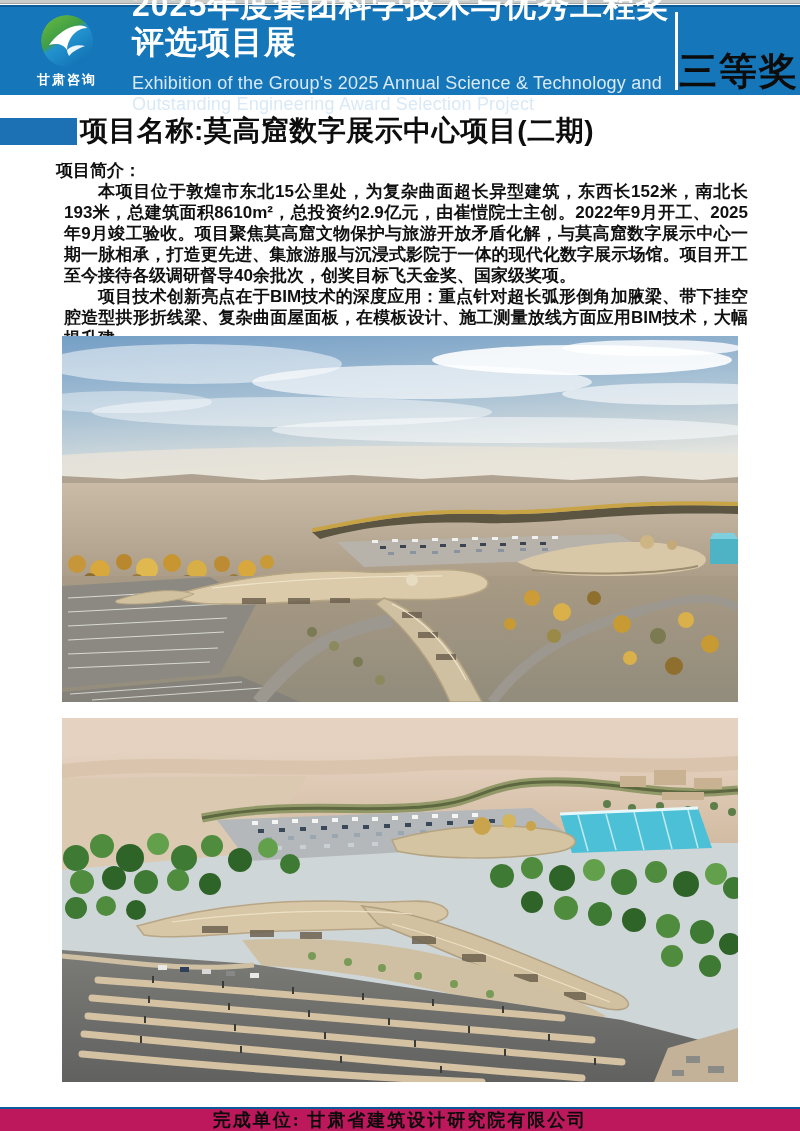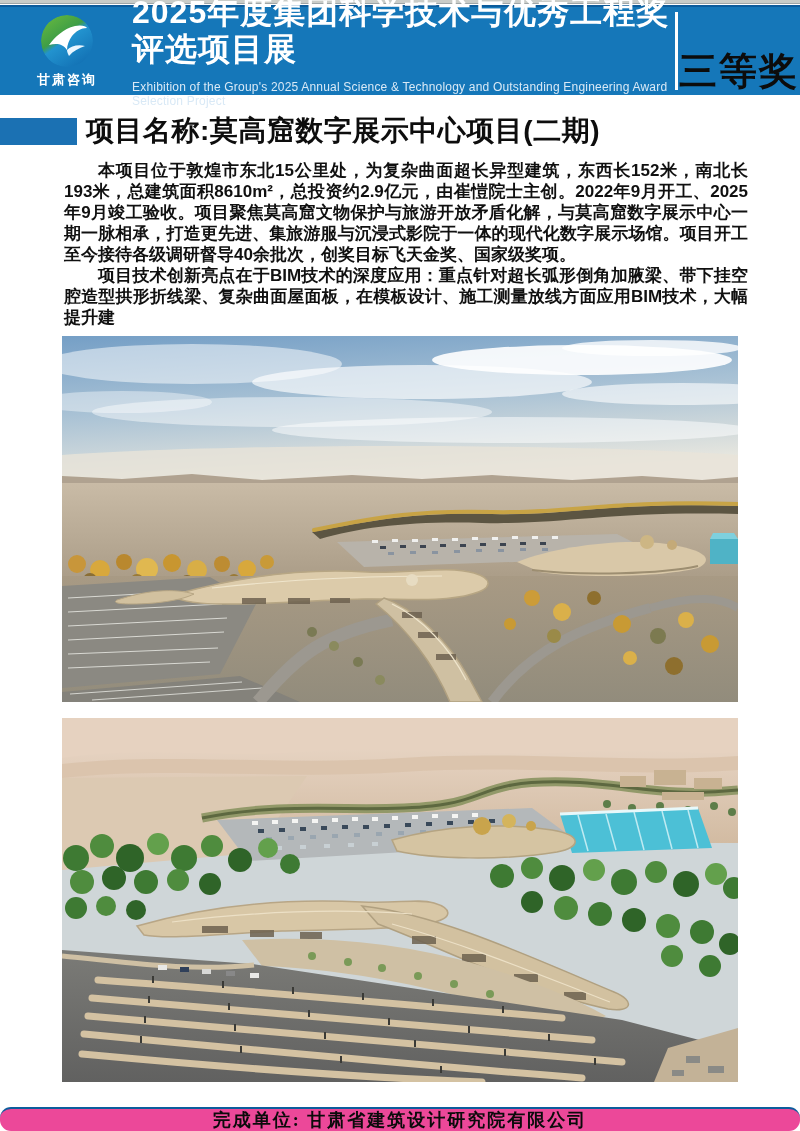--- a/index.html
+++ b/index.html
@@ -11,44 +11,44 @@
   
   .top-strip { position:absolute; top:0; left:0; width:800px; height:4px;
     background:#c9ccc8; border-bottom:1px solid #9fa6a8; }
   .header { position:absolute; top:5px; left:0; width:800px; height:90px;
     background:#1577b9; border-top:2px solid #0c5c9c; display:flex; align-items:center; }
   .logo-block { width:118px; display:flex; flex-direction:column; align-items:center; padding-top:2px;padding-left:16px; }
   .logo-circle { width:52px; height:52px; border-radius:50%; overflow:hidden; line-height:0; }
   .logo-org { color:#ffffff; font-size:13px; font-weight:bold; letter-spacing:2px; margin-top:4px; }
   .header-titles { flex:1; padding-left:14px; }
   .header-title { color:#ffffff; font-size:32px; font-weight:bold; letter-spacing:1px; line-height:1.15; }
-  .header-subtitle { color:#d9e9f6; font-size:12px; margin-top:13px; letter-spacing:0.2px; }
+  .header-subtitle { color:#d9e9f6; font-size:18px; margin-top:13px; letter-spacing:0.2px; }
   .header-divider { width:3px; align-self:stretch; margin:5px 0; background:#ffffff; }
   .award-badge { width:122px; text-align:center; color:#0c0c0c; font-size:38px;
     font-weight:900; letter-spacing:2px; white-space:nowrap;margin-top:40px; }
   
   .project-title-row { position:absolute; top:117px; left:0; width:800px; height:28px;
     display:flex; align-items:center; }
   .title-accent { width:77px; height:27px; background:#1b71b3; flex:0 0 auto; }
-  .project-title { font-size:28px; font-weight:bold; color:#0d0d0d; margin-left:9px;
+  .project-title { font-size:28px; font-weight:bold; color:#0d0d0d; margin-left:3px;
     letter-spacing:0.5px; white-space:nowrap; }
   
   .intro-block { position:absolute; top:160px; left:56px; width:692px; color:#101010; }
   .intro-label { font-size:17px; font-weight:bold; line-height:21px; }
   .intro-block p { font-size:17px; font-weight:bold; line-height:21px;
     text-align:justify; text-indent:2em;margin-left:8px; }
   
   .photo { position:absolute; left:62px; width:676px; overflow:hidden; background:#cfd6d8; }
   .photo-1 { top:336px; height:366px; }
   .photo-2 { top:718px; height:364px; }
   .photo svg { display:block; width:676px; height:100%; }
   
   .footer { position:absolute; top:1107px; left:0; width:800px; height:24px;
-    background:#ec4899; border-top:2px solid #0c5c9c; display:flex;
-    align-items:center; justify-content:center;border-radius:11px; }
+    background:#be185d; border-top:2px solid #0c5c9c; display:flex;
+    align-items:center; justify-content:center; }
   .footer-text { font-family:"Liberation Serif","DejaVu Serif",serif; font-size:18px;
     font-weight:bold; color:#0b0b0b; letter-spacing:2px; }
 </style>
 </head>
 <body>
 
 <div class="top-strip"></div>
 
 <div class="header">
   <div class="logo-block">
@@ -76,20 +76,21 @@
   <div class="header-divider"></div>
   <div class="award-badge">三等奖</div>
 </div>
 
 <div class="project-title-row">
   <div class="title-accent"></div>
   <div class="project-title">项目名称:莫高窟数字展示中心项目(二期)</div>
 </div>
 
 <div class="intro-block">
+  <div class="intro-label">项目简介：</div>
   <p>本项目位于敦煌市东北15公里处，为复杂曲面超长异型建筑，东西长152米，南北长193米，总建筑面积8610m²，总投资约2.9亿元，由崔愷院士主创。2022年9月开工、2025年9月竣工验收。项目聚焦莫高窟文物保护与旅游开放矛盾化解，与莫高窟数字展示中心一期一脉相承，打造更先进、集旅游服与沉浸式影院于一体的现代化数字展示场馆。项目开工至今接待各级调研督导40余批次，创奖目标飞天金奖、国家级奖项。</p>
   <p>项目技术创新亮点在于BIM技术的深度应用：重点针对超长弧形倒角加腋梁、带下挂空腔造型拱形折线梁、复杂曲面屋面板，在模板设计、施工测量放线方面应用BIM技术，大幅提升建</p>
 </div>
 
 <div class="photo photo-1" role="img" aria-label="秋季高空航拍：莫高窟数字展示中心二期，沙色流线型建筑群、黄色胡杨林与停车场，远处为戈壁与天空">
   <svg viewBox="0 0 676 366" preserveAspectRatio="none">
     <defs>
       <linearGradient id="p1sky" x1="0" y1="0" x2="0.25" y2="1">
         <stop offset="0" stop-color="#759fc6"></stop>
         <stop offset="0.5" stop-color="#a9c2d5"></stop>

